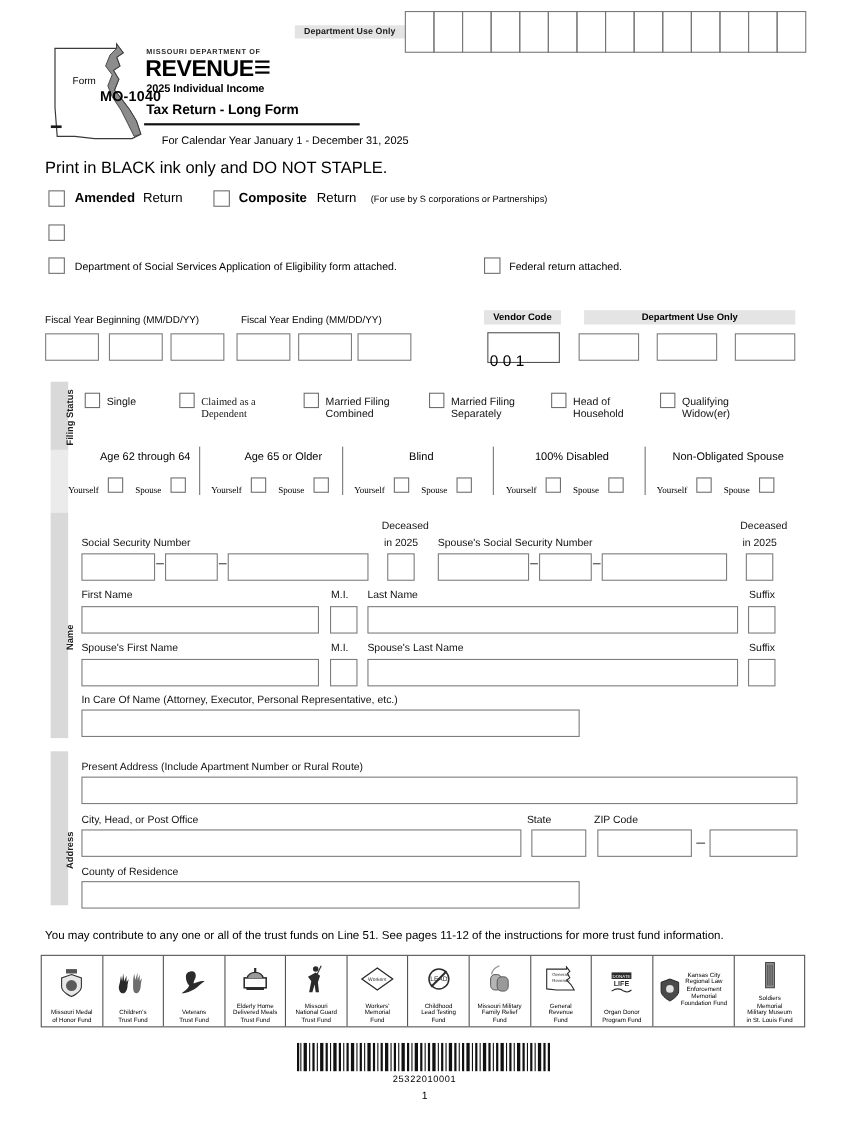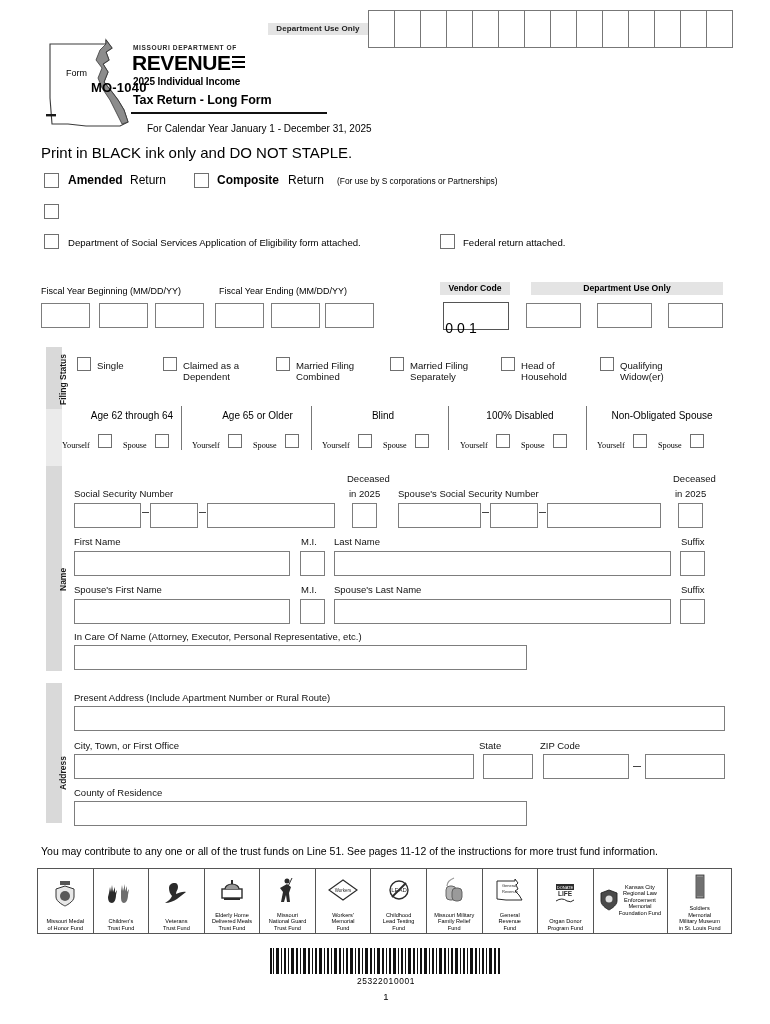--- a/index.html
+++ b/index.html
@@ -82,21 +82,21 @@
     font-size:8.5px;font-weight:bold;white-space:nowrap;color:#1b1b1b;
   }
   .vtab-dots{background:#ebebeb;width:16px;}
 
   
   #fs-tab{left:46px;top:347px;height:62px;}
   #fs-tab span{position:absolute;left:12px;top:58px;}
   .fs-cb{width:14px;height:14px;top:357px;}
   .fs-l{font-size:9.6px;top:360px;width:90px;}
   #fs-cb-0{left:77px;}  #fs-l-0{left:97px;}
-  #fs-cb-1{left:163px;} #fs-l-1{left:183px;}
+  #fs-cb-1{left:163px;} #fs-l-1{left:183px;font-family:Liberation Serif, serif;}
   #fs-cb-2{left:276px;} #fs-l-2{left:296px;}
   #fs-cb-3{left:390px;} #fs-l-3{left:410px;}
   #fs-cb-4{left:501px;} #fs-l-4{left:521px;}
   #fs-cb-5{left:600px;} #fs-l-5{left:620px;}
 
   
   .age-head{font-size:10px;top:410px;text-align:center;}
   .age-sep{width:1px;background:#777;top:406px;height:44px;}
   .age-ys{font-size:8.2px;top:441px;font-family:Liberation Serif, serif;}
   .age-cb{width:14px;height:14px;top:434px;}
@@ -302,21 +302,21 @@
   <div class="abs lbl" style="left:74px;top:631px">In Care Of Name (Attorney, Executor, Personal Representative, etc.)</div>
   <div class="abs box" style="left:74px;top:645px;width:453px;height:25px"></div>
 
   <div class="abs vtab" id="addr-tab">
     <span>Address</span>
   </div>
 
   <div class="abs lbl" style="left:74px;top:692px">Present Address (Include Apartment Number or Rural Route)</div>
   <div class="abs box" style="left:74px;top:706px;width:651px;height:25px"></div>
 
-  <div class="abs lbl" style="left:74px;top:740px">City, Town, or First Office</div>
+  <div class="abs lbl" style="left:74px;top:740px">City, Head, or Post Office</div>
   <div class="abs lbl" style="left:479px;top:740px">State</div>
   <div class="abs lbl" style="left:540px;top:740px">ZIP Code</div>
   <div class="abs box" style="left:74px;top:754px;width:400px;height:25px"></div>
   <div class="abs box" style="left:483px;top:754px;width:50px;height:25px"></div>
   <div class="abs box" style="left:543px;top:754px;width:86px;height:25px"></div>
   <div class="abs" style="left:633px;top:766px;width:8px;height:1.4px;background:#444"></div>
   <div class="abs box" style="left:645px;top:754px;width:80px;height:25px"></div>
 
   <div class="abs lbl" style="left:74px;top:787px">County of Residence</div>
   <div class="abs box" style="left:74px;top:801px;width:453px;height:25px"></div>

